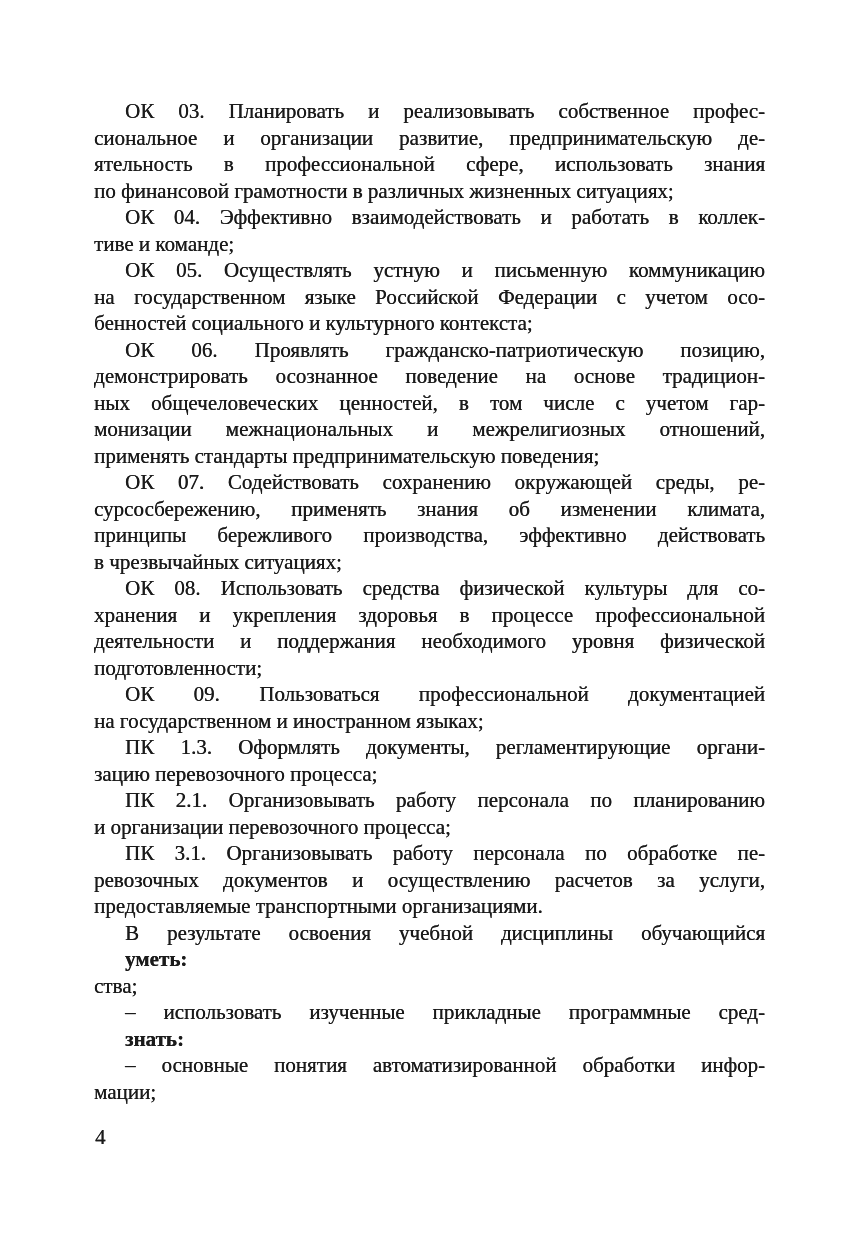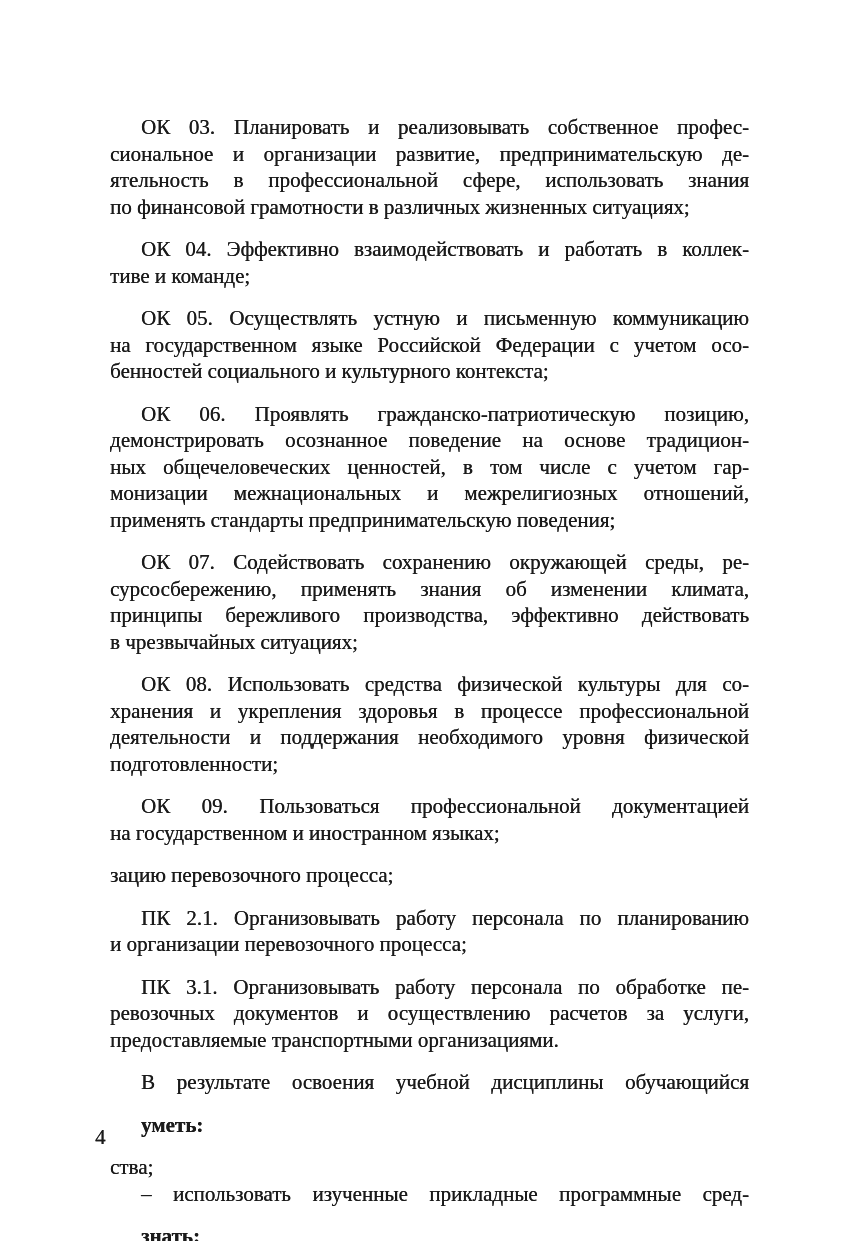--- a/index.html
+++ b/index.html
@@ -19,21 +19,21 @@
     position: absolute;
     inset: 0;
   }
   .text-block {
     position: absolute;
     left: 94px;
     top: 98px;
     width: 671px;
   }
   .paragraph {
-    margin: 16px;
+    margin: 0;
     padding: 0;
   }
   .line {
     font-size: 21px;
     line-height: 26.5px;
     text-align: justify;
     text-align-last: justify;
     text-shadow: 0.3px 0 0 currentColor;
   }
   .line.last {
@@ -91,20 +91,21 @@
         <div class="line first">ОК 08. Использовать средства физической культуры для со-</div>
         <div class="line">хранения и укрепления здоровья в процессе профессиональной</div>
         <div class="line">деятельности и поддержания необходимого уровня физической</div>
         <div class="line last">подготовленности;</div>
       </div>
       <div class="paragraph">
         <div class="line first">ОК 09. Пользоваться профессиональной документацией</div>
         <div class="line last">на государственном и иностранном языках;</div>
       </div>
       <div class="paragraph">
+        <div class="line first">ПК 1.3. Оформлять документы, регламентирующие органи-</div>
         <div class="line last">зацию перевозочного процесса;</div>
       </div>
       <div class="paragraph">
         <div class="line first">ПК 2.1. Организовывать работу персонала по планированию</div>
         <div class="line last">и организации перевозочного процесса;</div>
       </div>
       <div class="paragraph">
         <div class="line first">ПК 3.1. Организовывать работу персонала по обработке пе-</div>
         <div class="line">ревозочных документов и осуществлению расчетов за услуги,</div>
         <div class="line last">предоставляемые транспортными организациями.</div>

